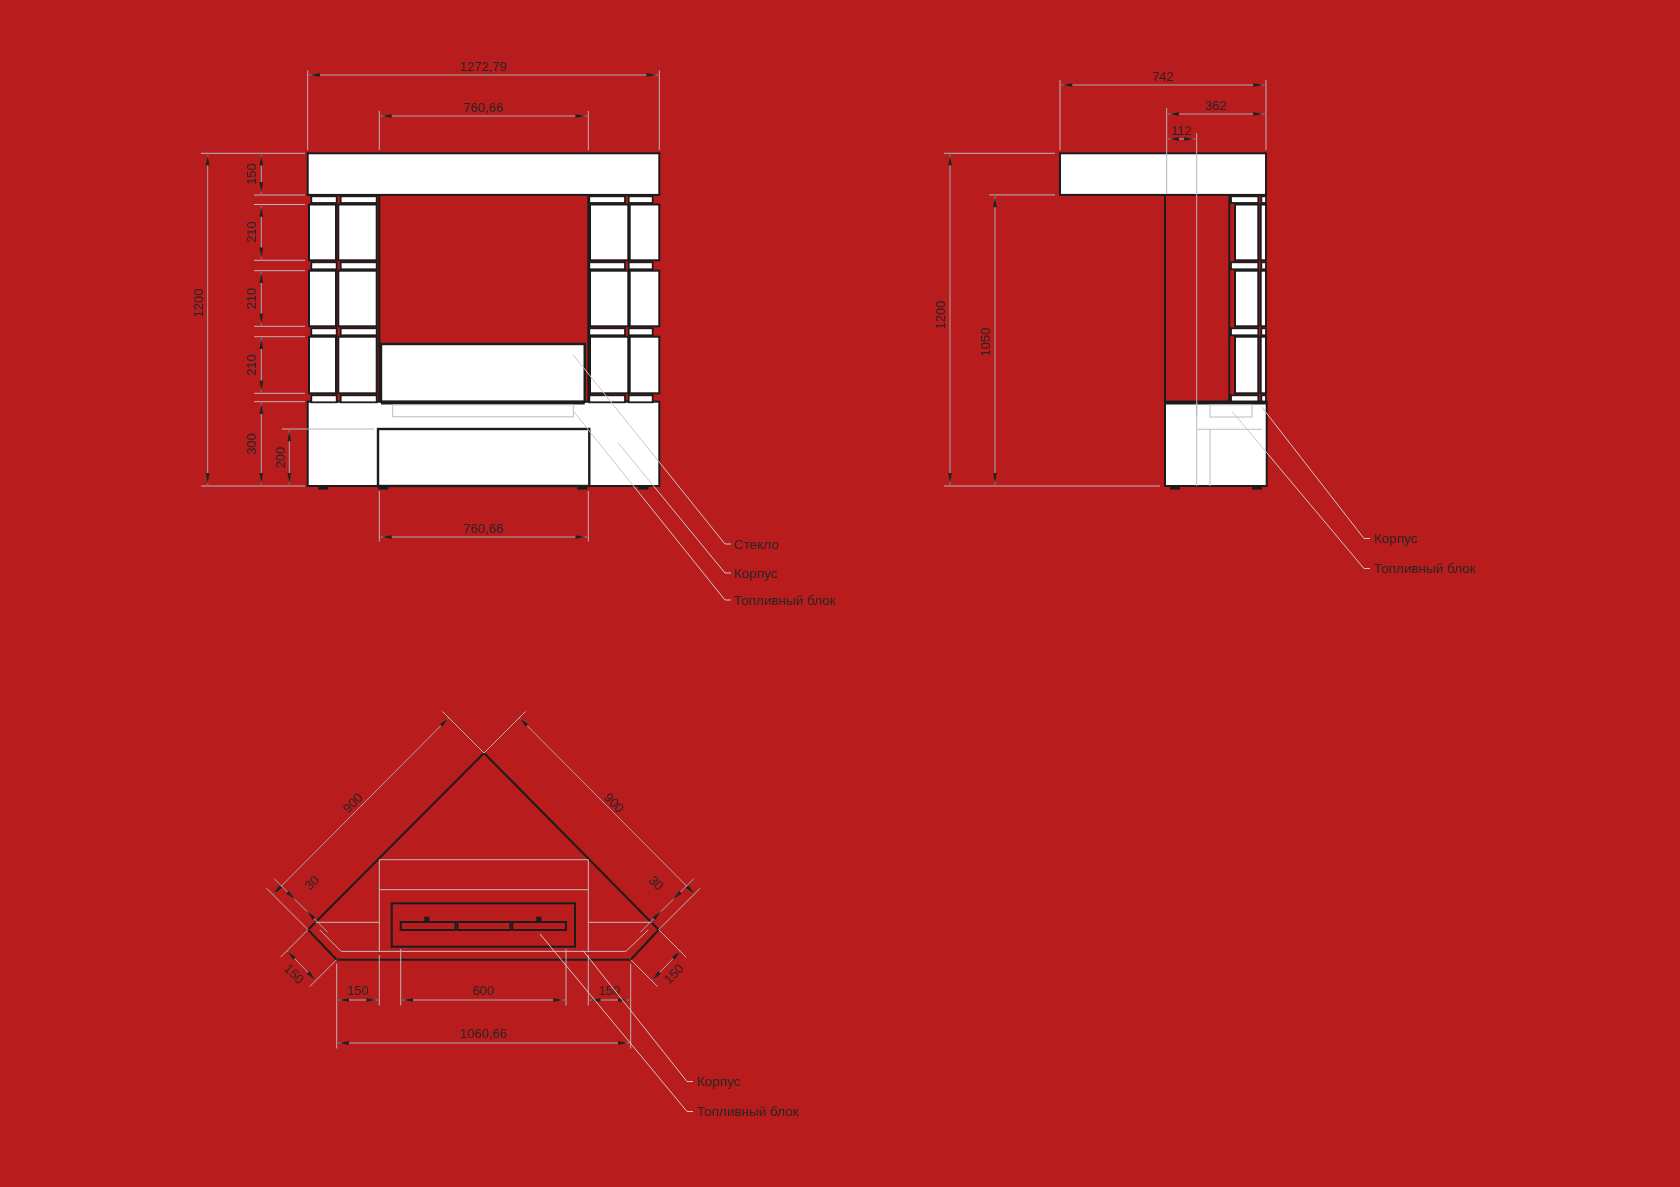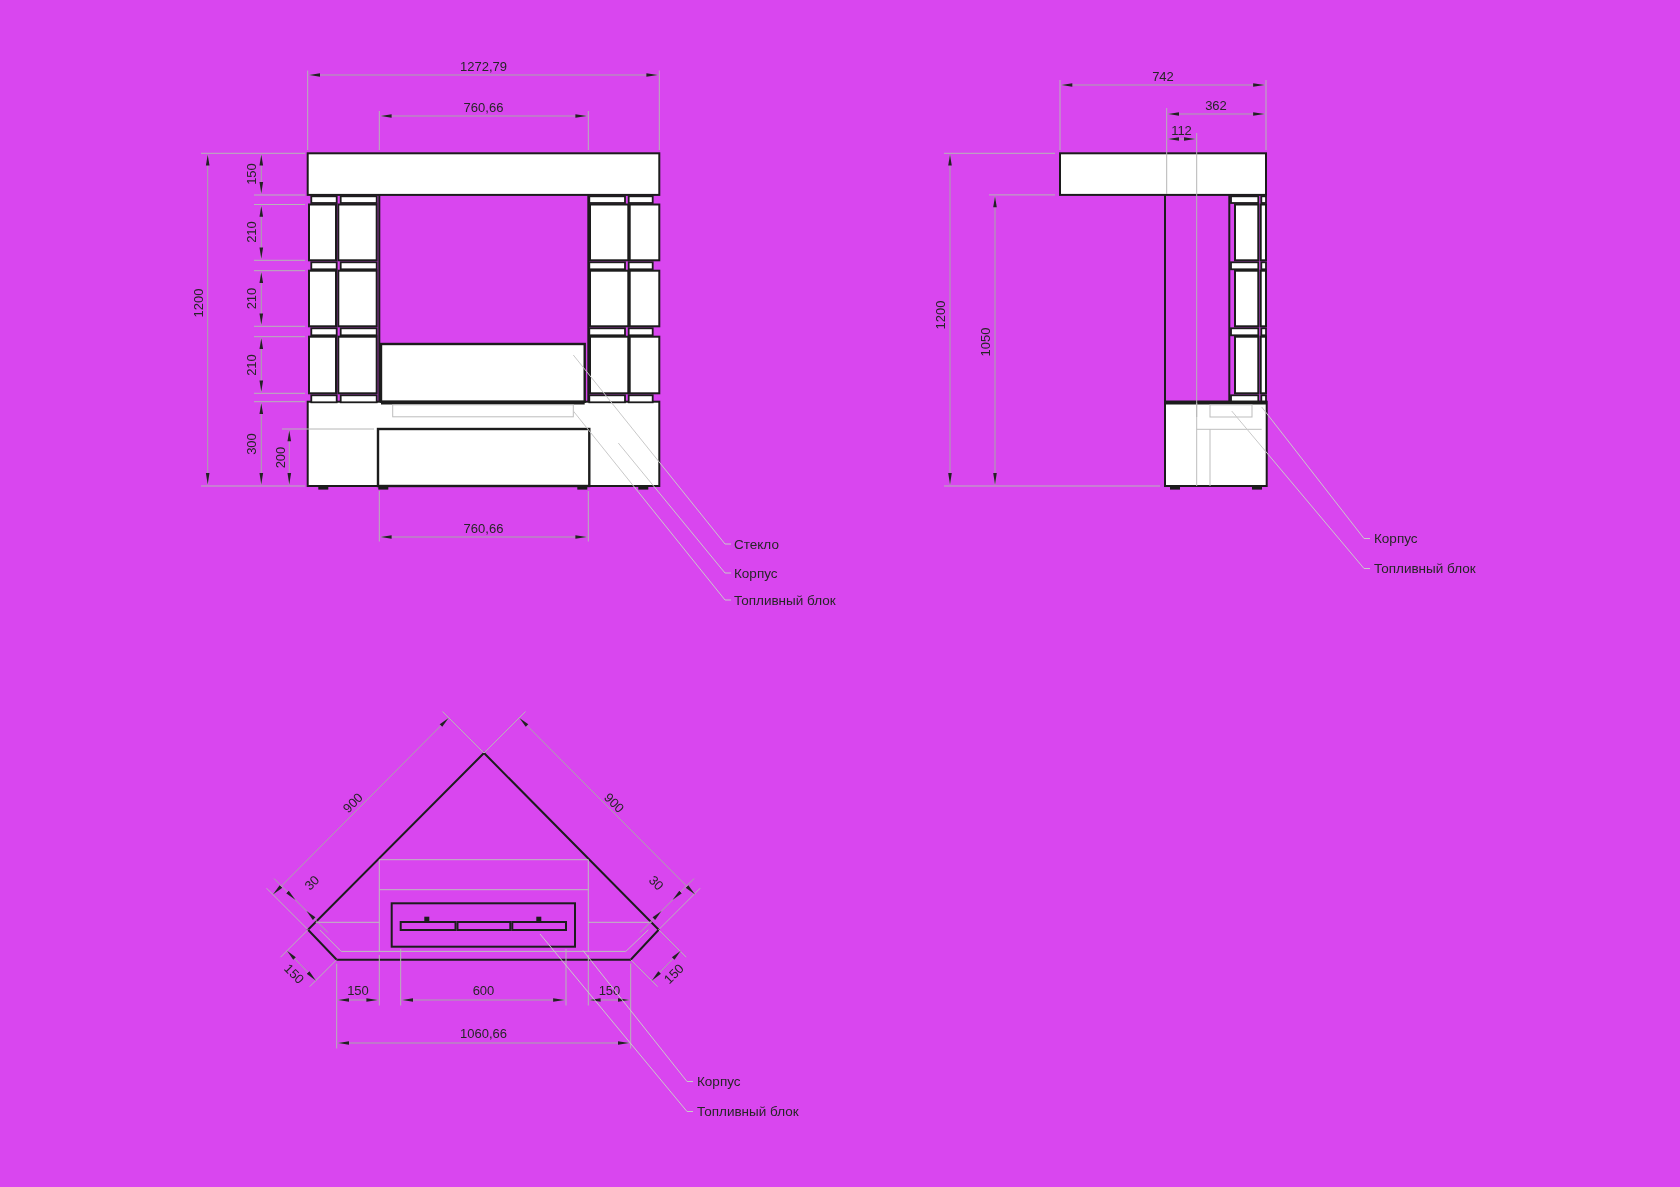--- a/index.html
+++ b/index.html
@@ -1,16 +1,16 @@
 <!DOCTYPE html>
 <html><head>
 <meta charset="utf-8">
 <style>
   html, body { margin: 0; padding: 0; background: #ffffff; }
-  .canvas { width: 1680px; height: 1187px; position: relative; background: #d946ef; }
+  .canvas { width: 1680px; height: 1187px; position: relative; background: #b91c1c; }
   svg { display: block; }
   text {
     font-family: "Liberation Sans", sans-serif;
     font-size: 13px;
     fill: #262626;
   }
   .lbl { font-size: 13.5px; }
   .outline { stroke: #1c1c1c; stroke-width: 2; fill: #ffffff; }
   .outline-nf { stroke: #1c1c1c; stroke-width: 2; fill: none; }
   .outline-heavy { stroke: #1c1c1c; stroke-width: 2.4; fill: #ffffff; }

